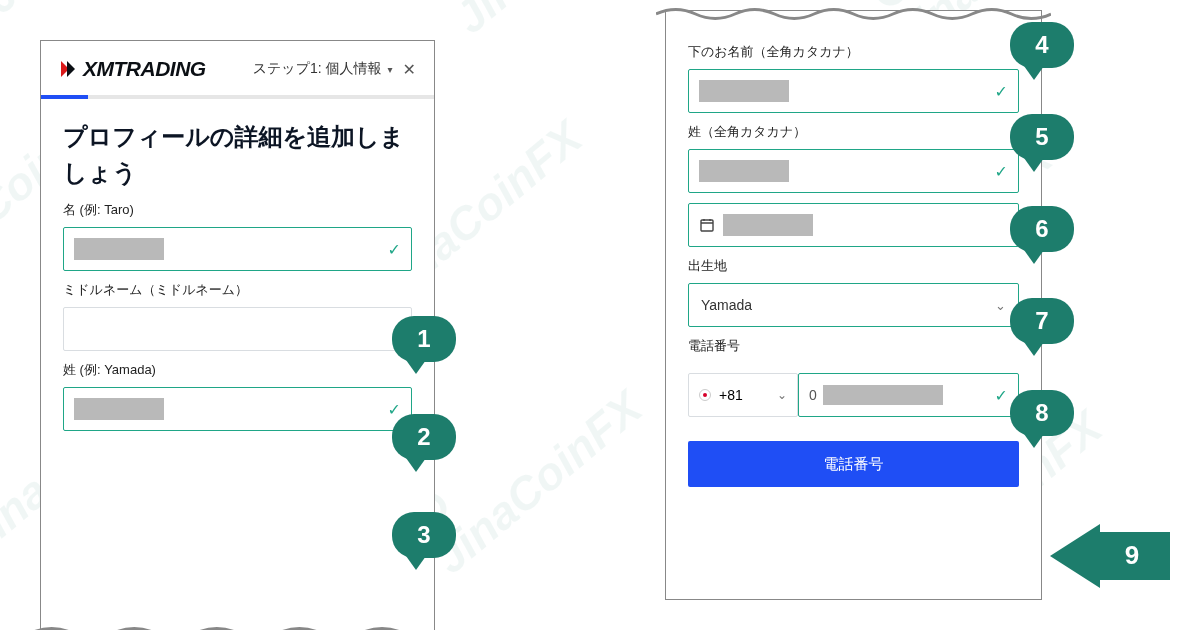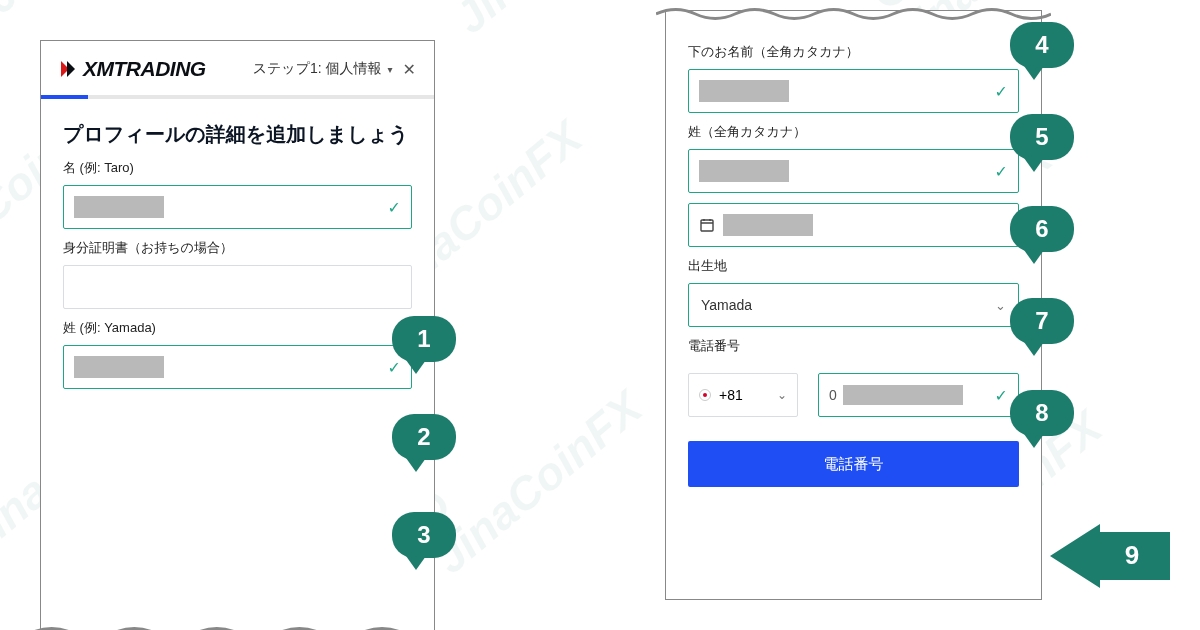--- a/index.html
+++ b/index.html
@@ -46,29 +46,29 @@
   .hdr { display:flex; align-items:center; padding:16px 18px 0 18px; }
   .xmt-logo { display:flex; align-items:center; gap:0; }
   .xmt-arrows { display:flex; }
   .xmt-arrows svg { display:block; }
   .xmt-text { font-weight:900; font-style:italic; font-size:21px; letter-spacing:-0.5px; color:#0b0f14; margin-left:2px;}
   .step { margin-left:auto; font-size:14px; color:#333; display:flex; align-items:center; gap:6px; }
   .caret { font-size:10px; color:#555; }
   .close { margin-left:10px; color:#555; font-size:16px; }
   .progress { height:4px; background:#e6e6e6; margin:14px 0 20px 0; }
   .progress .bar { height:100%; width:12%; background:#1f4ef5; }
-  .title { font-size:20px; font-weight:800; color:#0c1524; line-height:1.5; padding:0 22px; }
+  .title { font-size:24px; font-weight:800; color:#0c1524; line-height:1.5; padding:0 22px; }
   .desc  { font-size:13px; color:#5b6470; line-height:1.9; padding:18px 22px 6px 22px; }
   .field { padding:10px 22px 0 22px; }
   .label { font-size:13px; color:#222; margin-bottom:8px; }
   .input { position:relative; height:44px; border:1px solid #1fa687; border-radius:2px; background:#fff; display:flex; align-items:center; }
   .input.plain { border-color:#d9dde1; }
   .mask { width:90px; height:22px; background:#b9b9b9; margin-left:10px; }
   .check { position:absolute; right:10px; color:#1fa687; font-size:16px; }
-  .row { display:flex; gap:20px; padding:10px 22px 0 22px; }
+  .row { display:flex; gap:0; padding:10px 22px 0 22px; }
   .ccode { flex:0 0 110px; height:44px; border:1px solid #d9dde1; border-radius:2px; display:flex; align-items:center; gap:8px; padding:0 10px; font-size:14px; }
   .flag { width:12px; height:12px; border-radius:50%; background:#fff; border:1px solid #ccc; position:relative; }
   .flag::after { content:""; position:absolute; inset:3px; background:#d7002a; border-radius:50%; }
   .phoneval { flex:1; height:44px; border:1px solid #1fa687; border-radius:2px; display:flex; align-items:center; position:relative; padding:0 10px; font-size:14px; color:#555;}
   .phoneval .mask2 { width:120px; height:20px; background:#b9b9b9; margin-left:6px;}
   .btn { margin:24px 22px 0 22px; height:46px; background:#1f4ef5; color:#fff; text-align:center; line-height:46px; font-size:15px; border-radius:2px;}
   .cal { width:16px; height:16px; margin-left:10px; fill:none; stroke:#444; stroke-width:1.4;}
   .select-txt { margin-left:12px; font-size:14px; color:#333; }
   .chev-sm { position:absolute; right:12px; color:#777; font-size:13px;}
   
@@ -153,21 +153,21 @@
 
   <div class="field">
     <div class="label">名 (例: Taro)</div>
     <div class="input">
       <div class="mask"></div>
       <span class="check">✓</span>
     </div>
   </div>
 
   <div class="field">
-    <div class="label">身分証明書（お持ちの場合）</div>
+    <div class="label">ミドルネーム（ミドルネーム）</div>
     <div class="input plain"></div>
   </div>
 
   <div class="field">
     <div class="label">姓 (例: Yamada)</div>
     <div class="input">
       <div class="mask"></div>
       <span class="check">✓</span>
     </div>
   </div>

